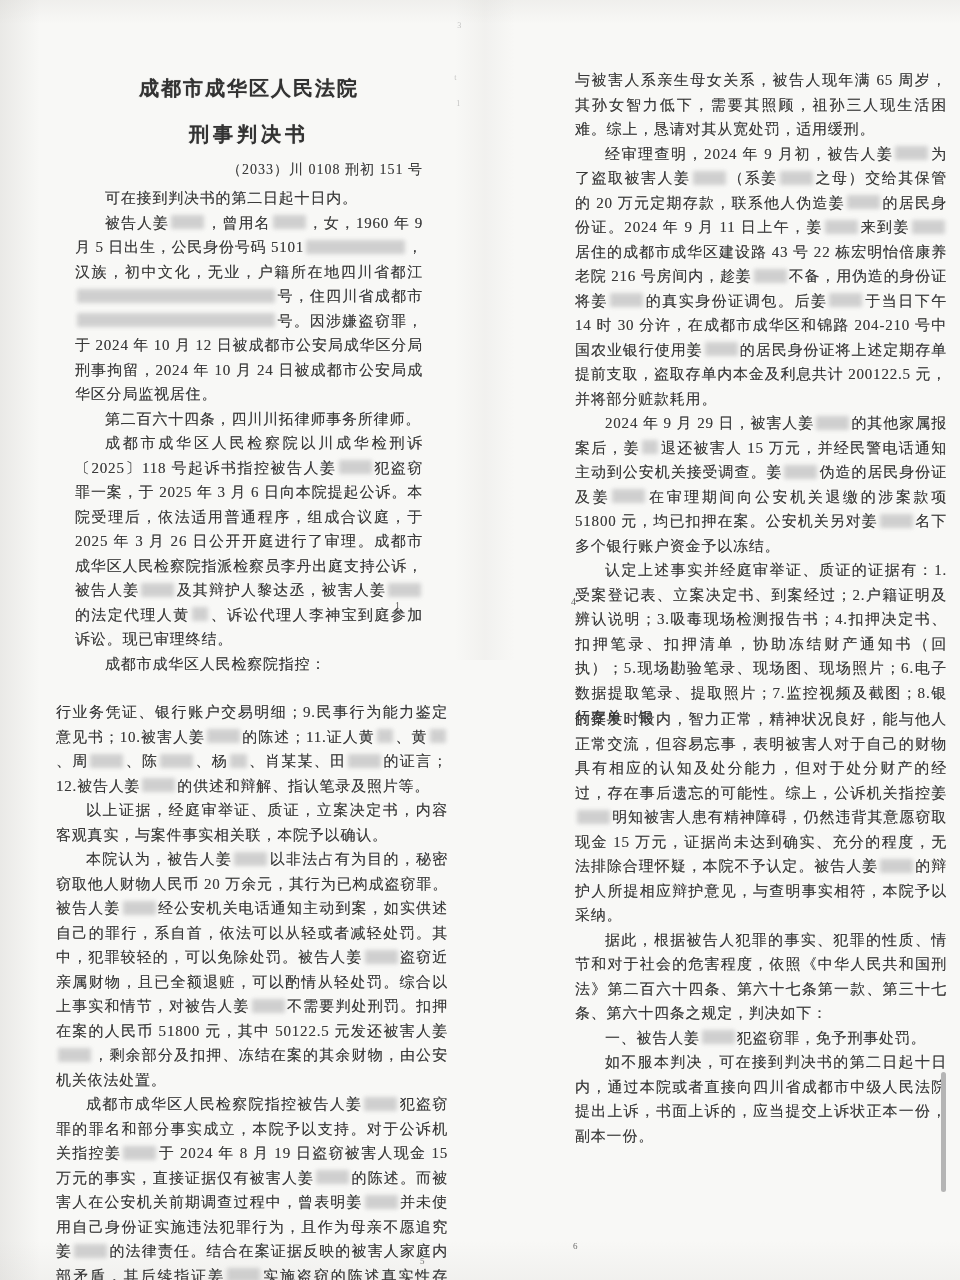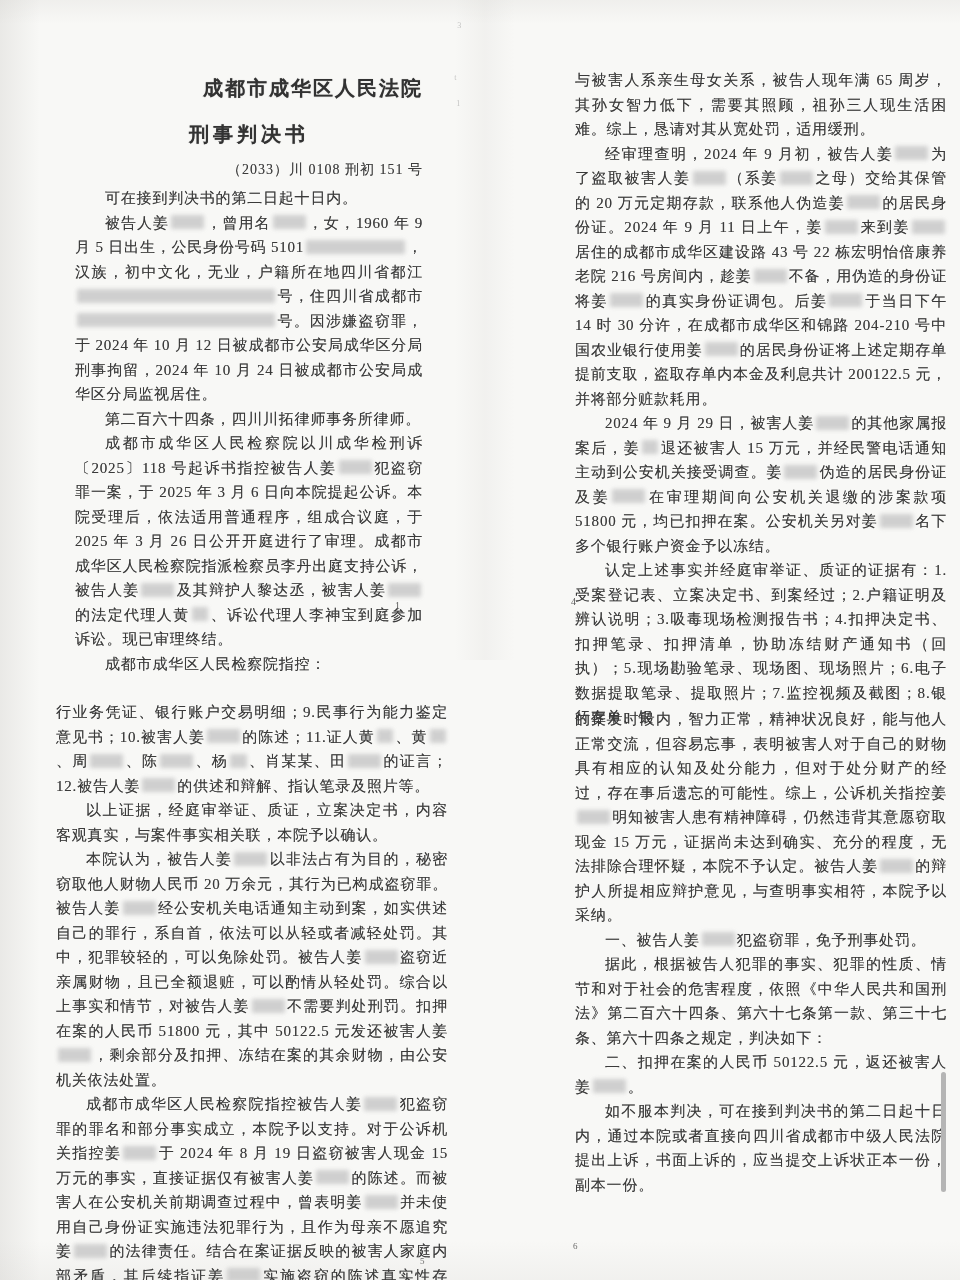--- a/index.html
+++ b/index.html
@@ -19,21 +19,21 @@
   #tint-bottom{left:0;top:1240px;width:960px;height:40px;
     background:linear-gradient(0deg,rgba(200,198,194,.15),rgba(200,198,194,0));}
 
   .page{position:absolute;color:#3a3a3a;}
   #page-1{left:75px;top:62px;width:348px;}
   #page-2{left:575px;top:56px;width:372px;}
   #page-3{left:56px;top:688px;width:392px;}
   #page-4{left:575px;top:695px;width:372px;}
 
   .court-heading{
-    margin:12px 0 0;text-align:right;font-size:20px;font-weight:bold;
+    margin:12px 0 0;text-align:center;font-size:20px;font-weight:bold;
     letter-spacing:2px;color:#323232;line-height:28px;
     text-shadow:0 0 .7px rgba(40,40,40,.55);
   }
   .doc-heading{
     margin:18px 0 0;text-align:center;font-size:20px;font-weight:bold;
     letter-spacing:4px;color:#323232;line-height:28px;
     text-shadow:0 0 .7px rgba(40,40,40,.55);
   }
   .case-no{
     margin:12px 0 0;text-align:right;font-size:14px;line-height:20px;
@@ -107,23 +107,22 @@
       <p class="para cont">行业务凭证、银行账户交易明细；9.民事行为能力鉴定意见书；10.被害人姜<span class="redact" style="width:2.2em"></span>的陈述；11.证人黄<span class="redact" style="width:1.1em"></span>、黄<span class="redact" style="width:1.1em"></span>、周<span class="redact" style="width:2.2em"></span>、陈<span class="redact" style="width:2.2em"></span>、杨<span class="redact" style="width:1.1em"></span>、肖某某、田<span class="redact" style="width:2.2em"></span>的证言；12.被告人姜<span class="redact" style="width:2.2em"></span>的供述和辩解、指认笔录及照片等。</p>
       <p class="para">以上证据，经庭审举证、质证，立案决定书，内容客观真实，与案件事实相关联，本院予以确认。</p>
       <p class="para">本院认为，被告人姜<span class="redact" style="width:2.2em"></span>以非法占有为目的，秘密窃取他人财物人民币 20 万余元，其行为已构成盗窃罪。被告人姜<span class="redact" style="width:2.2em"></span>经公安机关电话通知主动到案，如实供述自己的罪行，系自首，依法可以从轻或者减轻处罚。其中，犯罪较轻的，可以免除处罚。被告人姜<span class="redact" style="width:2.2em"></span>盗窃近亲属财物，且已全额退赃，可以酌情从轻处罚。综合以上事实和情节，对被告人姜<span class="redact" style="width:2.2em"></span>不需要判处刑罚。扣押在案的人民币 51800 元，其中 50122.5 元发还被害人姜<span class="redact" style="width:2.2em"></span>，剩余部分及扣押、冻结在案的其余财物，由公安机关依法处置。</p>
       <p class="para">成都市成华区人民检察院指控被告人姜<span class="redact" style="width:2.2em"></span>犯盗窃罪的罪名和部分事实成立，本院予以支持。对于公诉机关指控姜<span class="redact" style="width:2.2em"></span>于 2024 年 8 月 19 日盗窃被害人现金 15 万元的事实，直接证据仅有被害人姜<span class="redact" style="width:2.2em"></span>的陈述。而被害人在公安机关前期调查过程中，曾表明姜<span class="redact" style="width:2.2em"></span>并未使用自己身份证实施违法犯罪行为，且作为母亲不愿追究姜<span class="redact" style="width:2.2em"></span>的法律责任。结合在案证据反映的被害人家庭内部矛盾，其后续指证姜<span class="redact" style="width:2.2em"></span>实施盗窃的陈述真实性存疑。同时，证人杨某、肖某某的证言证实，被害人在养老院生活期间即指控</p>
     </div>
 </section>
 
 <section class="page" id="page-4">
   <div class="page-body">
       <p class="para cont">的案发时段内，智力正常，精神状况良好，能与他人正常交流，但容易忘事，表明被害人对于自己的财物具有相应的认知及处分能力，但对于处分财产的经过，存在事后遗忘的可能性。综上，公诉机关指控姜<span class="redact" style="width:2.2em"></span>明知被害人患有精神障碍，仍然违背其意愿窃取现金 15 万元，证据尚未达到确实、充分的程度，无法排除合理怀疑，本院不予认定。被告人姜<span class="redact" style="width:2.2em"></span>的辩护人所提相应辩护意见，与查明事实相符，本院予以采纳。</p>
+      <p class="para">据此，根据被告人犯罪的事实、犯罪的性质、情节和对于社会的危害程度，依照《中华人民共和国刑法》第二百六十四条、第六十七条第一款、第三十七条、第六十四条之规定，判决如下：</p>
       <p class="para">一、被告人姜<span class="redact" style="width:2.2em"></span>犯盗窃罪，免予刑事处罚。</p>
-      <p class="para">据此，根据被告人犯罪的事实、犯罪的性质、情节和对于社会的危害程度，依照《中华人民共和国刑法》第二百六十四条、第六十七条第一款、第三十七条、第六十四条之规定，判决如下：</p>
-      <p class="para">二、扣押在案的人民币 50122.5 元，返还被害人姜<span class="redact" style="width:2.2em"></span>。</p>
       <p class="para">如不服本判决，可在接到判决书的第二日起十日内，通过本院或者直接向四川省成都市中级人民法院提出上诉，书面上诉的，应当提交上诉状正本一份，副本一份。</p>
     </div>
 </section>
 
 <span class="page-label" id="label-1">1</span>
 <span class="page-label" id="label-2">4</span>
 <span class="page-label" id="label-3">5</span>
 <span class="page-label" id="label-4">6</span>
 
 <span class="artifact-mark" id="artifact-1">3</span>

